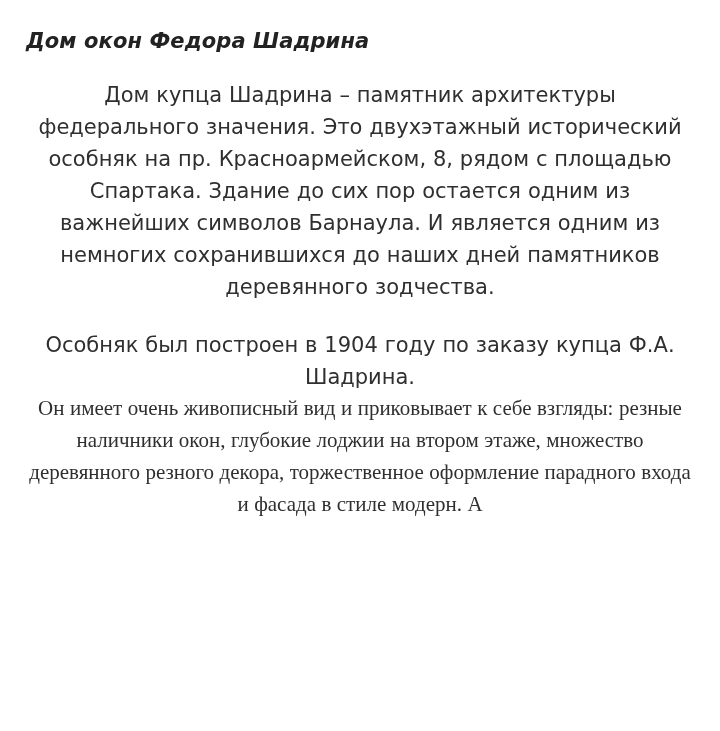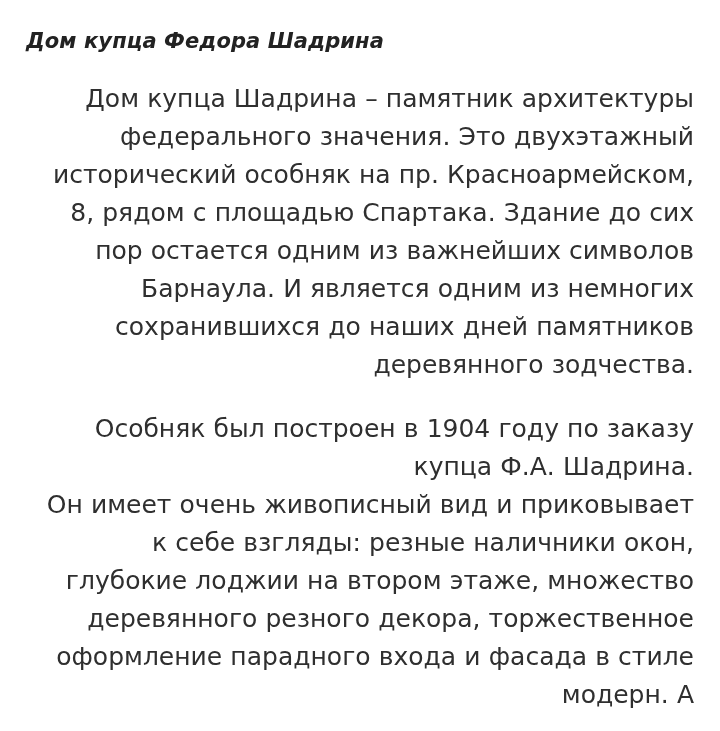--- a/index.html
+++ b/index.html
@@ -27,37 +27,38 @@
     font-style: italic;
     line-height: 1.25;
     color: #222222;
     margin: 4px 0 0 0;
     letter-spacing: 0.1px;
   }
   .article-body {
     margin-top: 26px;
   }
   .paragraph {
-    font-size: 25px;
+    font-size: 21px;
     line-height: 1.52;
     color: #2f2f2f;
     margin: 0 0 26px 0;
-    text-align: right;
+    text-align: center;
     word-spacing: 0.2px;
   }
   .paragraph:last-child {
     margin-bottom: 0;
+    font-family: Liberation Serif, serif;
   }
 </style>
 </head>
 <body>
 
 <div class="page">
 
-  <h1 class="article-title">Дом купца Федора Шадрина</h1>
+  <h1 class="article-title">Дом окон Федора Шадрина</h1>
 
   <div class="article-body">
     <p class="paragraph">Дом купца Шадрина – памятник архитектуры федерального значения. Это двухэтажный исторический особняк на пр. Красноармейском, 8, рядом с площадью Спартака. Здание до сих пор остается одним из важнейших символов Барнаула. И является одним из немногих сохранившихся до наших дней памятников деревянного зодчества.</p>
     <p class="paragraph" style="margin-bottom:0;">Особняк был построен в 1904 году по заказу купца Ф.А. Шадрина.</p>
     <p class="paragraph">Он имеет очень живописный вид и приковывает к себе взгляды: резные наличники окон, глубокие лоджии на втором этаже, множество деревянного резного декора, торжественное оформление парадного входа и фасада в стиле модерн. А</p>
   </div>
 
 </div>
 
 </body></html>

